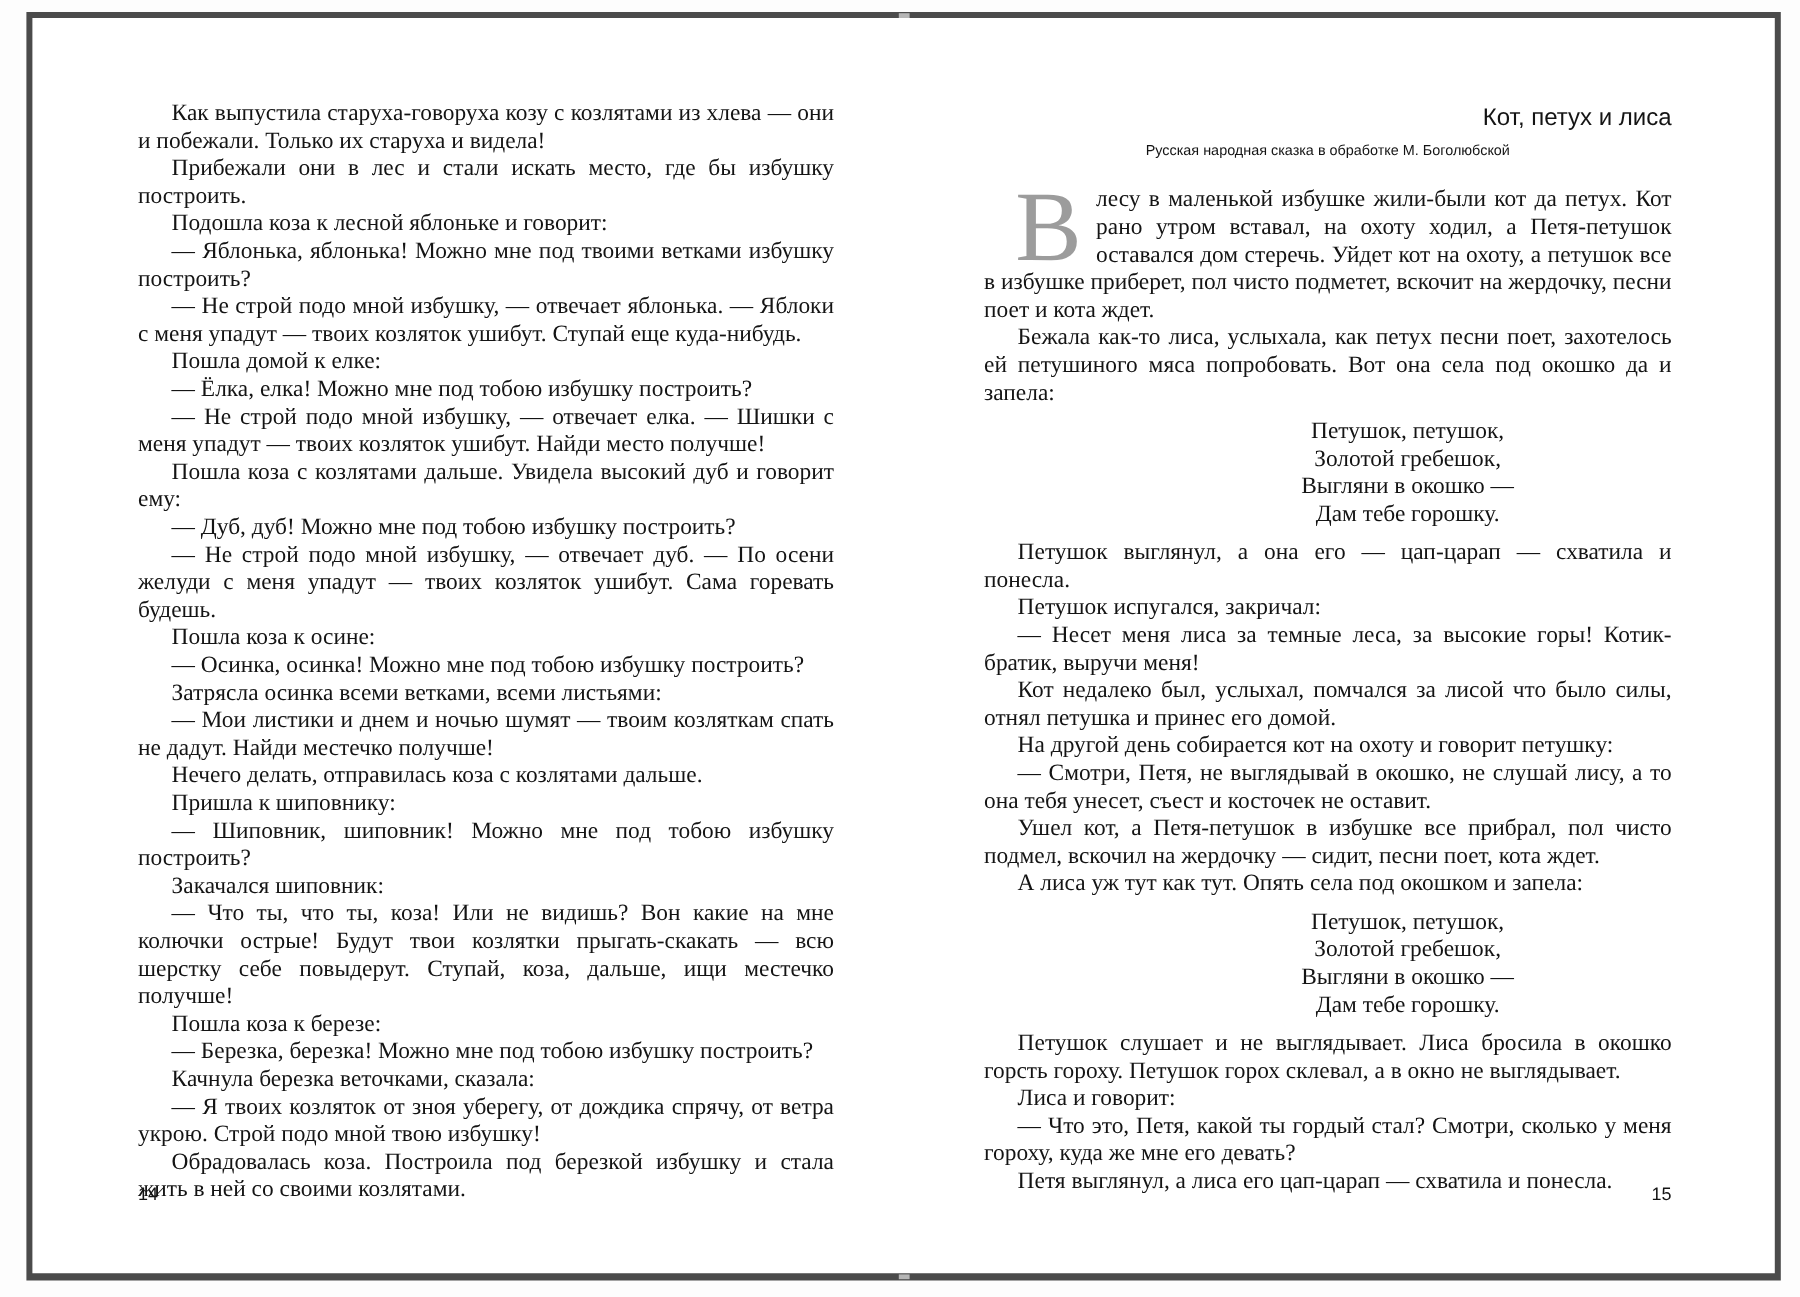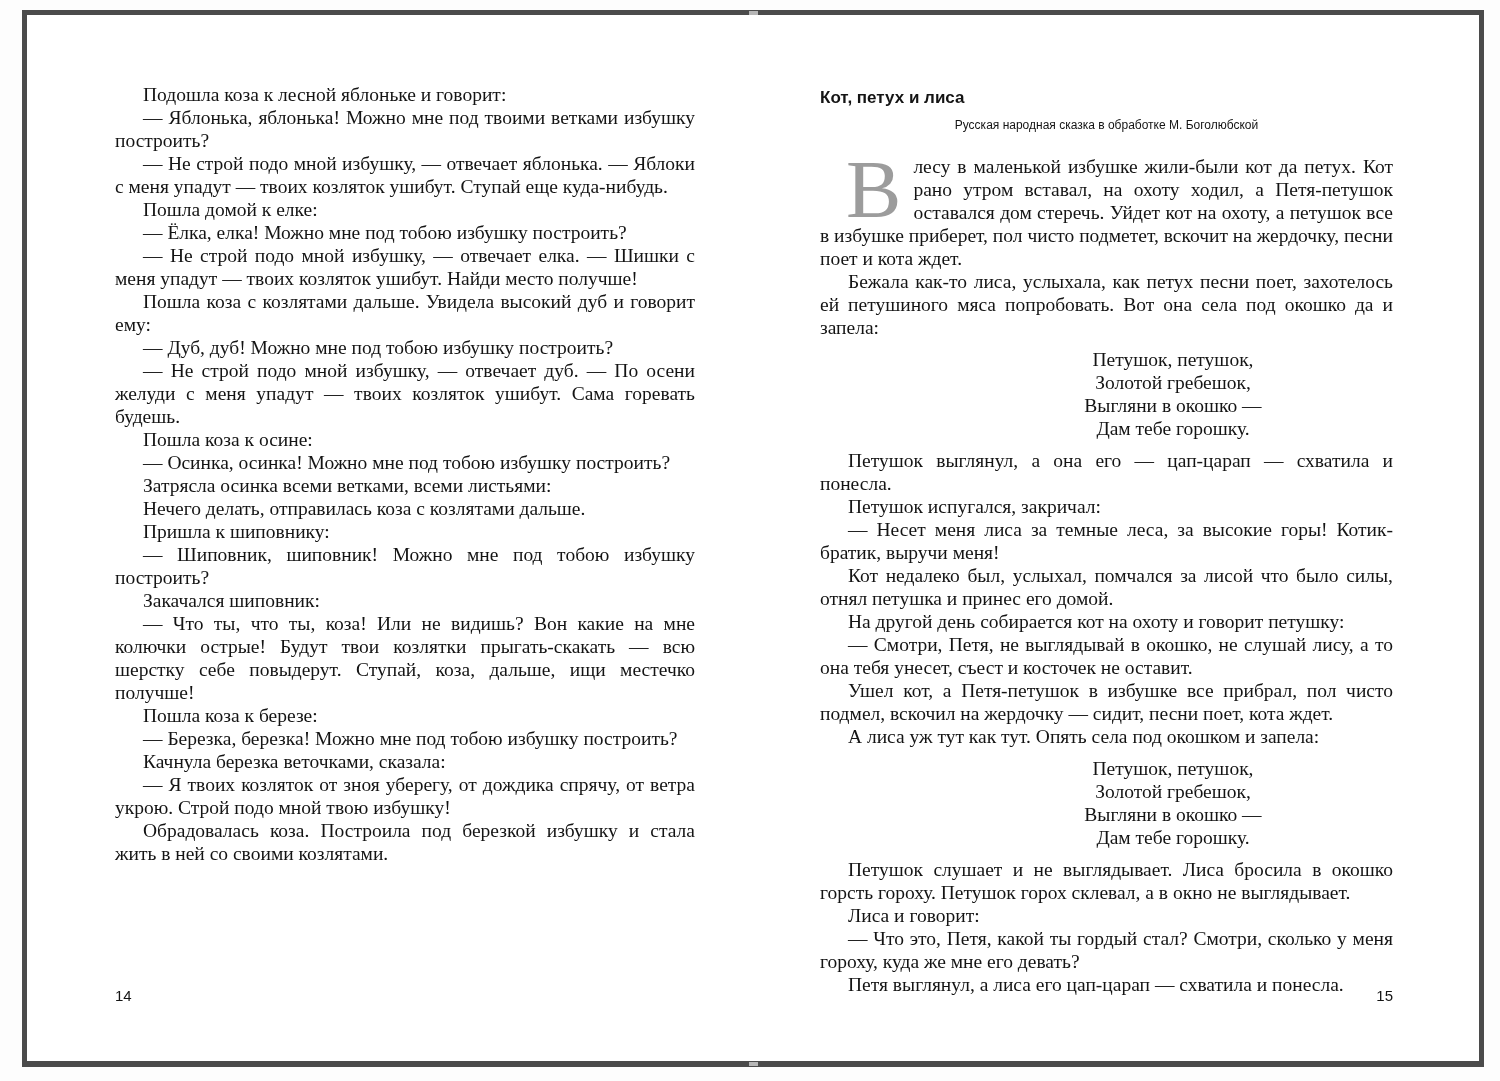--- a/index.html
+++ b/index.html
@@ -43,22 +43,22 @@
 
   .drop-cap{
     float:left;color:var(--dropcap-color);
     font-size:83px;line-height:62px;
     margin:3px 12px 0 26px;
     font-family:"Liberation Serif", serif;
   }
 
   .story-title{
     font-family:"Liberation Sans", sans-serif;
-    font-size:17px;font-weight:700;line-height:28px;
-    text-align:left;margin:0 0 4px 0;text-indent:0;
+    font-size:20px;font-weight:400;line-height:28px;
+    text-align:right;margin:0 0 4px 0;text-indent:0;
   }
   .story-subtitle{
     font-family:"Liberation Sans", sans-serif;
     font-size:12px;line-height:19px;
     text-align:center;margin:0 0 20px 0;text-indent:0;
   }
 
   .page-num{
     position:absolute;font-size:15px;line-height:20px;
     font-family:Liberation Sans, sans-serif;color:var(--text-color);
@@ -69,32 +69,35 @@
 </head>
 <body>
 
 <div class="frame"></div>
 <div class="notch notch-top"></div>
 <div class="notch notch-bottom"></div>
 
 <div>
   <div class="page page-left">
     <div id="left-content">
+        <p class="para">Как выпустила старуха-говоруха козу с козлятами из хлева — они и побежали. Только их старуха и видела!</p>
+        <p class="para">Прибежали они в лес и стали искать место, где бы избушку построить.</p>
         <p class="para">Подошла коза к лесной яблоньке и говорит:</p>
         <p class="para">— Яблонька, яблонька! Можно мне под твоими ветками избушку построить?</p>
         <p class="para">— Не строй подо мной избушку, — отвечает яблонька. — Яблоки с меня упадут — твоих козляток ушибут. Ступай еще куда-нибудь.</p>
         <p class="para">Пошла домой к елке:</p>
         <p class="para">— Ёлка, елка! Можно мне под тобою избушку построить?</p>
         <p class="para">— Не строй подо мной избушку, — отвечает елка. — Шишки с меня упадут — твоих козляток ушибут. Найди место получше!</p>
         <p class="para">Пошла коза с козлятами дальше. Увидела высокий дуб и говорит ему:</p>
         <p class="para">— Дуб, дуб! Можно мне под тобою избушку построить?</p>
         <p class="para">— Не строй подо мной избушку, — отвечает дуб. — По осени желуди с меня упадут — твоих козляток ушибут. Сама горевать будешь.</p>
         <p class="para">Пошла коза к осине:</p>
         <p class="para">— Осинка, осинка! Можно мне под тобою избушку построить?</p>
         <p class="para">Затрясла осинка всеми ветками, всеми листьями:</p>
+        <p class="para">— Мои листики и днем и ночью шумят — твоим козляткам спать не дадут. Найди местечко получше!</p>
         <p class="para">Нечего делать, отправилась коза с козлятами дальше.</p>
         <p class="para">Пришла к шиповнику:</p>
         <p class="para">— Шиповник, шиповник! Можно мне под тобою избушку построить?</p>
         <p class="para">Закачался шиповник:</p>
         <p class="para">— Что ты, что ты, коза! Или не видишь? Вон какие на мне колючки острые! Будут твои козлятки прыгать-скакать — всю шерстку себе повыдерут. Ступай, коза, дальше, ищи местечко получше!</p>
         <p class="para">Пошла коза к березе:</p>
         <p class="para">— Березка, березка! Можно мне под тобою избушку построить?</p>
         <p class="para">Качнула березка веточками, сказала:</p>
         <p class="para">— Я твоих козляток от зноя уберегу, от дождика спрячу, от ветра укрою. Строй подо мной твою избушку!</p>
         <p class="para">Обрадовалась коза. Построила под березкой избушку и стала жить в ней со своими козлятами.</p>

